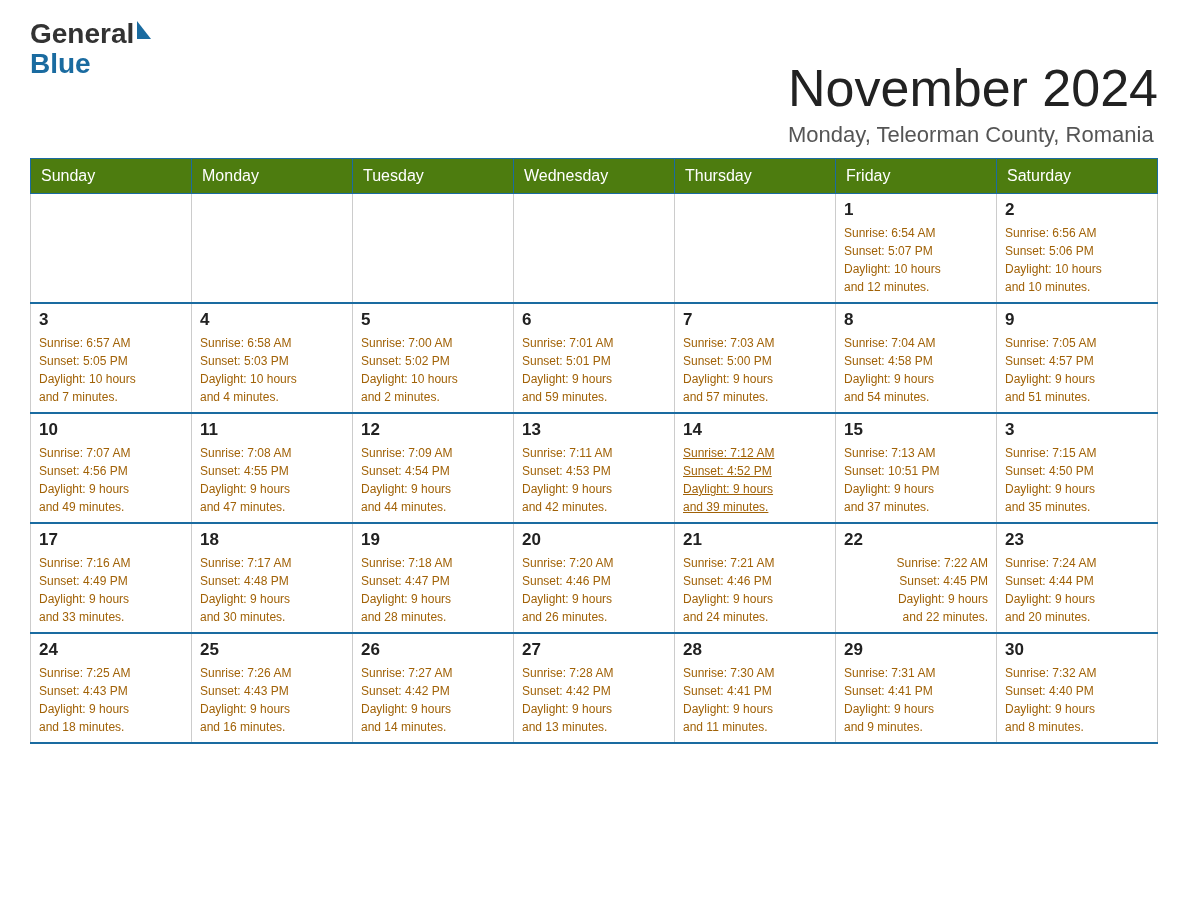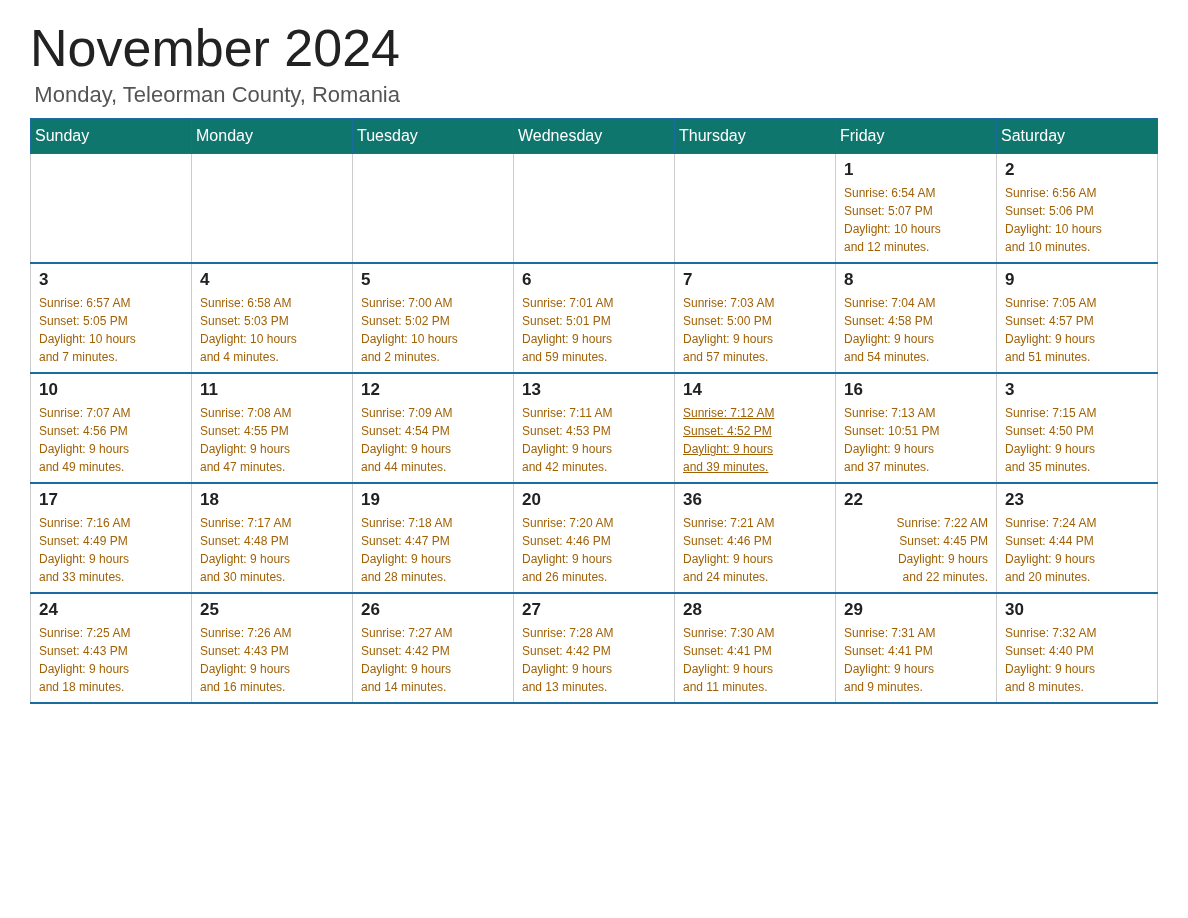--- a/index.html
+++ b/index.html
@@ -10,43 +10,43 @@
       min-height: 918px;
       padding: 20px 30px;
     }
     .header {
       display: flex;
       justify-content: space-between;
       align-items: flex-start;
       margin-bottom: 10px;
     }
     .title-section {
-      text-align: right;
+      margin-top: 40px;
     }
     .month-title {
       font-size: 52px;
       font-weight: normal;
       color: #222;
       line-height: 1.1;
     }
     .subtitle {
       font-size: 22px;
       color: #555;
       margin-top: 5px;
     }
     .calendar {
       width: 100%;
       border-collapse: collapse;
       margin-top: 10px;
     }
     .calendar th {
-      background-color: #0f766e;
+      background-color: #4d7c0f;
       color: #fff;
       text-align: left;
-      padding: 8px 4px;
+      padding: 8px 10px;
       font-size: 16px;
       font-weight: normal;
       border: 1px solid #1a6ba0;
     }
     .calendar td {
       vertical-align: top;
       padding: 6px 8px;
       border: 1px solid #ccc;
       width: calc(100% / 7);
       min-height: 100px;
@@ -104,20 +104,29 @@
       margin-left: 3px;
       vertical-align: middle;
       position: relative;
       top: -4px;
     }
   </style>
 </head>
 <body>
 
 <div class="header">
+  <div class="logo-block">
+    <div class="logo-line1">
+      <span class="logo-text-general">General</span>
+      <span class="arrow-shape"></span>
+    </div>
+    <div class="logo-line2">
+      <span class="logo-text-blue">Blue</span>
+    </div>
+  </div>
   <div class="title-section">
     <div class="month-title">November 2024</div>
     <div class="subtitle">Monday, Teleorman County, Romania</div>
   </div>
 </div>
 
 <table class="calendar">
   <thead>
     <tr>
       <th>Sunday</th>
@@ -232,21 +241,21 @@
 and 42 minutes.</div>
         </td>
         <td>
           <div class="day-number">14</div>
           <div class="day-info" style="white-space: pre-line; text-decoration: underline;">Sunrise: 7:12 AM
 Sunset: 4:52 PM
 Daylight: 9 hours
 and 39 minutes.</div>
         </td>
         <td>
-          <div class="day-number">16</div>
+          <div class="day-number">15</div>
           <div class="day-info" style="white-space: pre-line;">Sunrise: 7:13 AM
 Sunset: 10:51 PM
 Daylight: 9 hours
 and 37 minutes.</div>
         </td>
         <td>
           <div class="day-number">3</div>
           <div class="day-info" style="white-space: pre-line;">Sunrise: 7:15 AM
 Sunset: 4:50 PM
 Daylight: 9 hours
@@ -276,21 +285,21 @@
 and 28 minutes.</div>
         </td>
         <td>
           <div class="day-number">20</div>
           <div class="day-info" style="white-space: pre-line;">Sunrise: 7:20 AM
 Sunset: 4:46 PM
 Daylight: 9 hours
 and 26 minutes.</div>
         </td>
         <td>
-          <div class="day-number">36</div>
+          <div class="day-number">21</div>
           <div class="day-info" style="white-space: pre-line;">Sunrise: 7:21 AM
 Sunset: 4:46 PM
 Daylight: 9 hours
 and 24 minutes.</div>
         </td>
         <td>
           <div class="day-number">22</div>
           <div class="day-info" style="white-space: pre-line; text-align: right;">Sunrise: 7:22 AM
 Sunset: 4:45 PM
 Daylight: 9 hours

